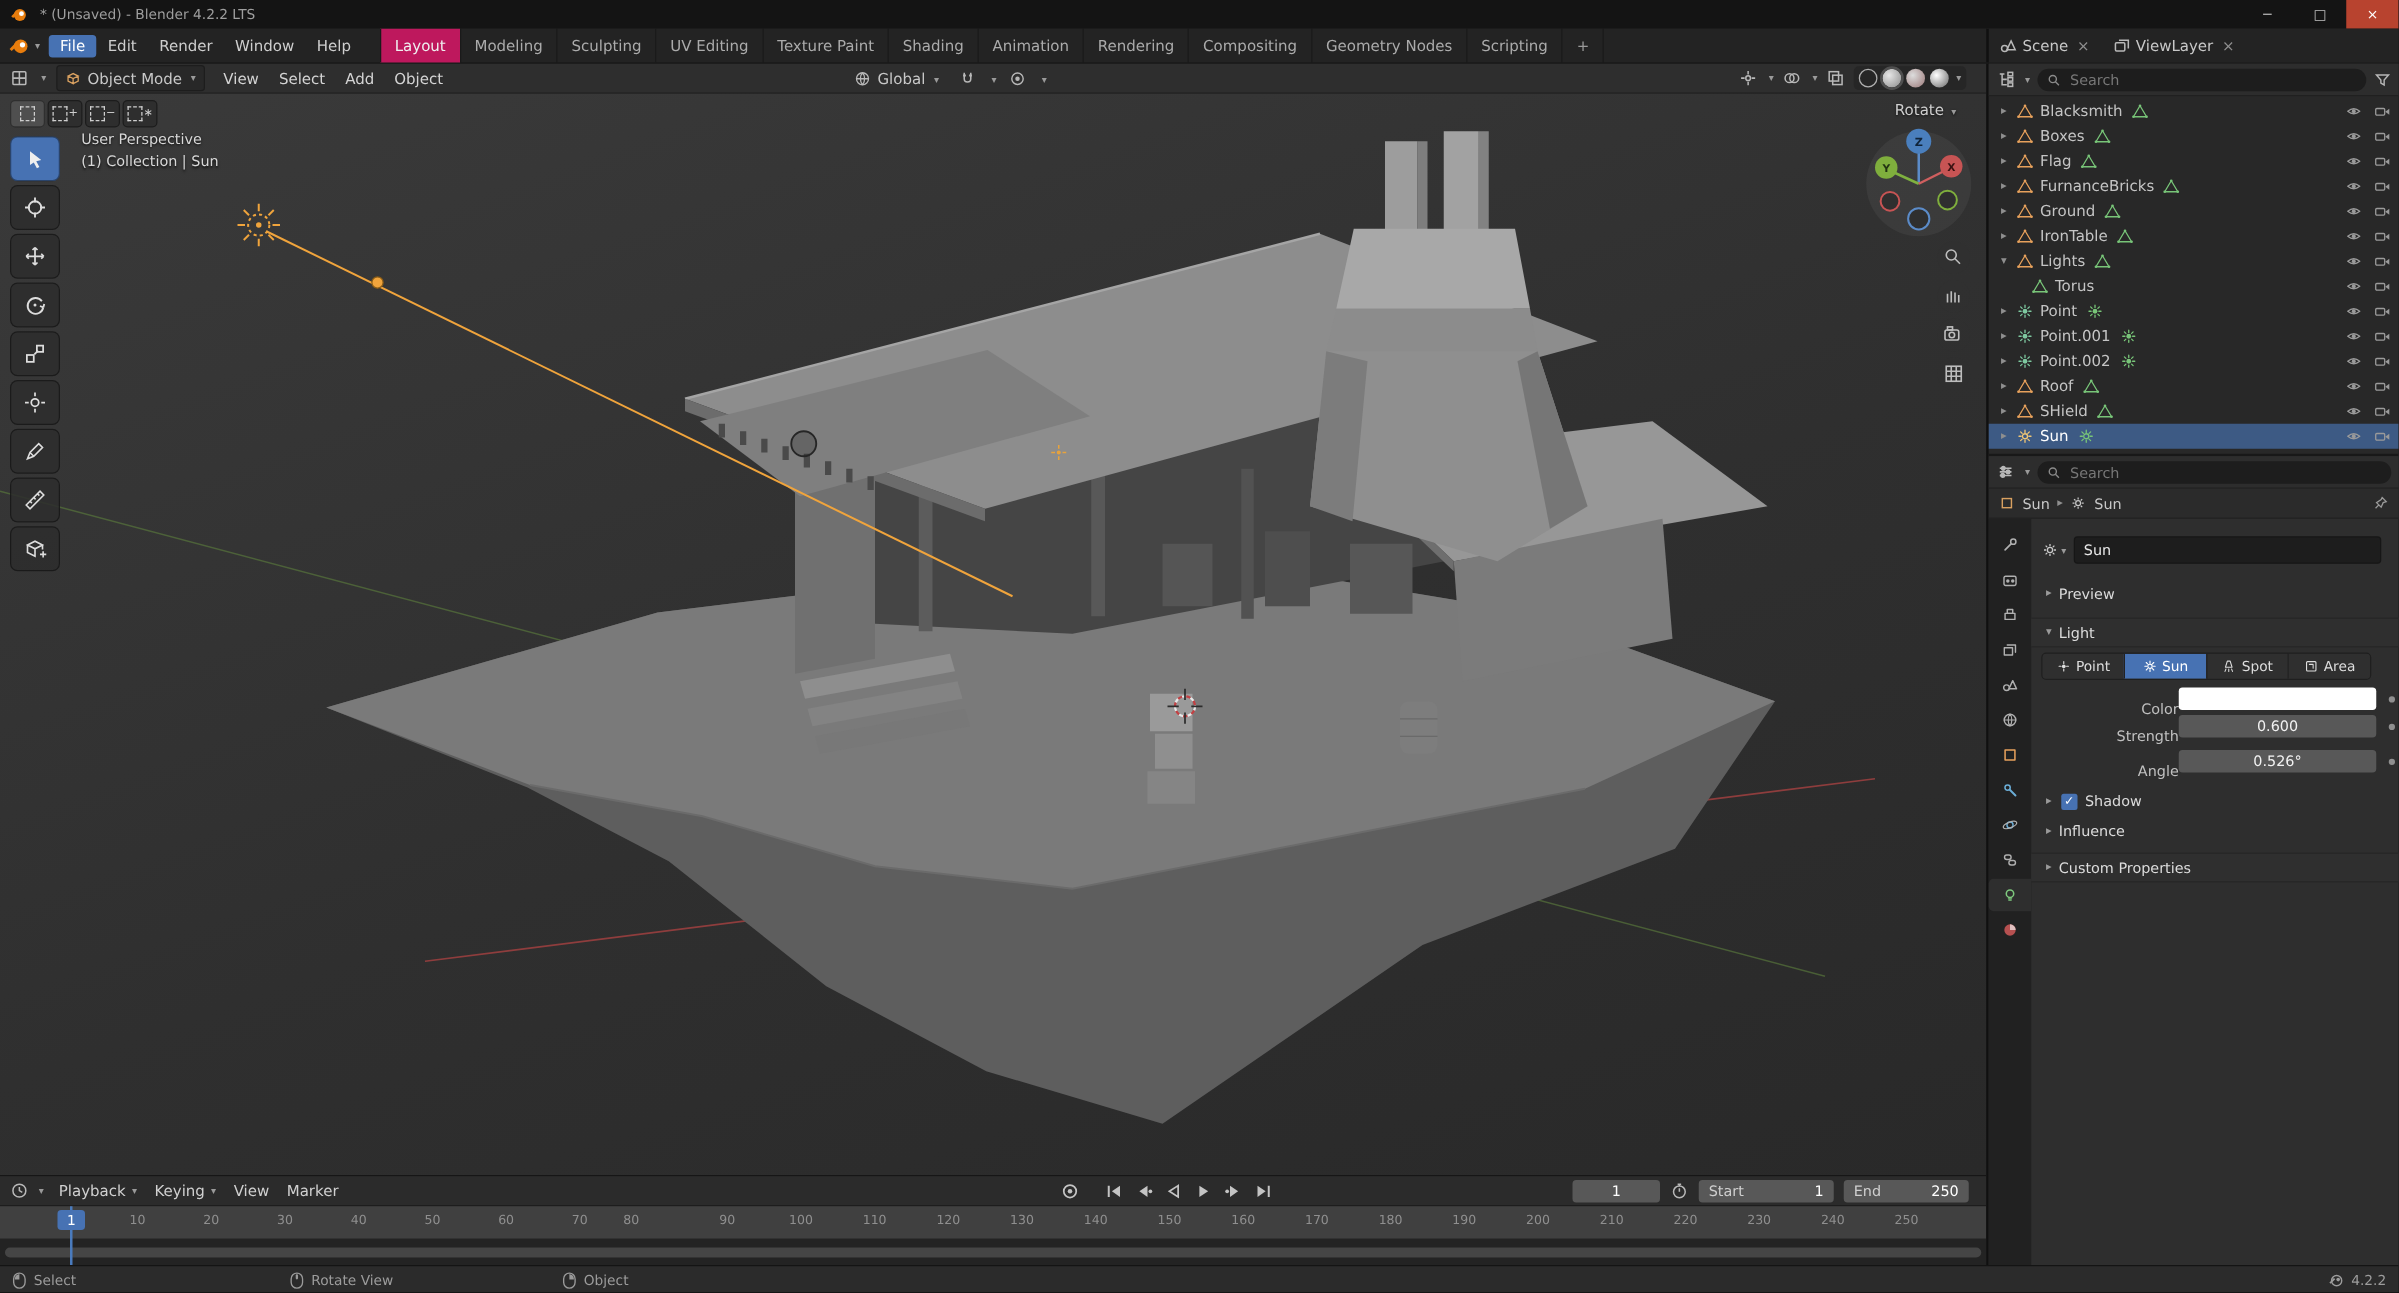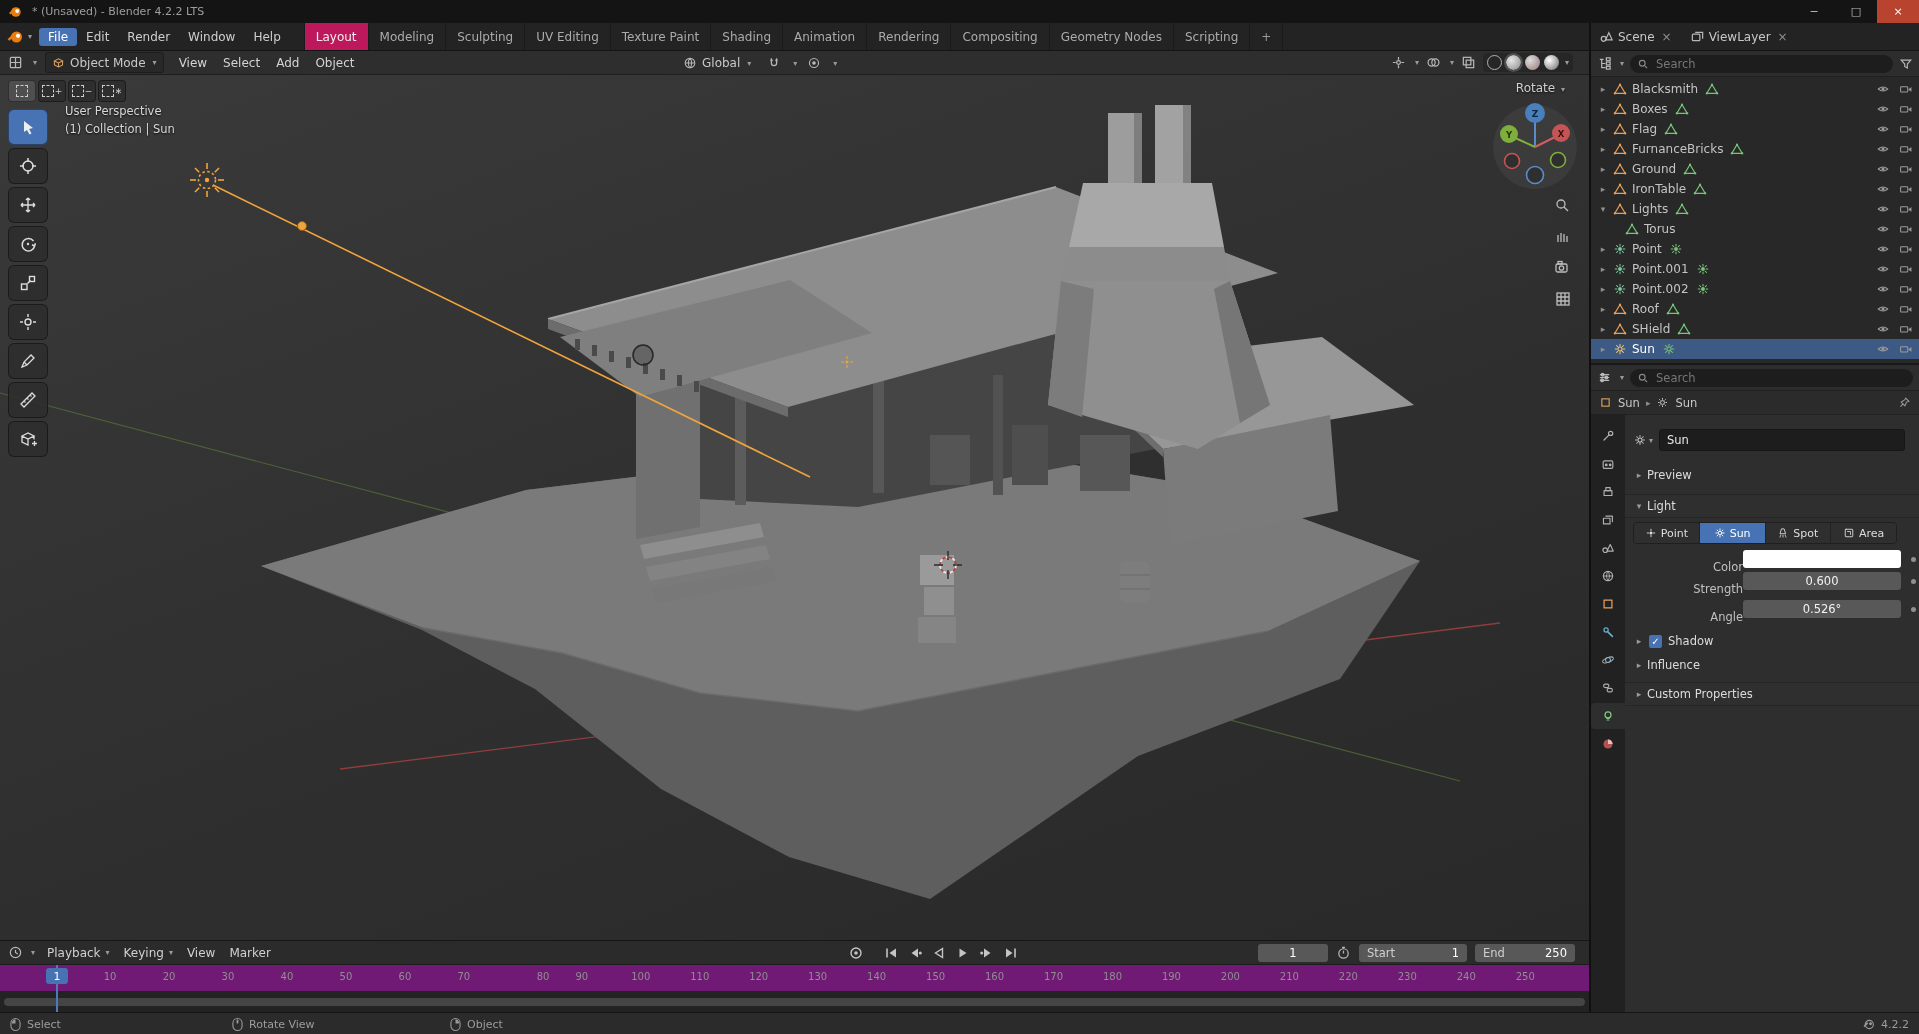--- a/index.html
+++ b/index.html
@@ -65,21 +65,21 @@
   .tl-header{height:24px;background:#2b2b2b;display:flex;align-items:center;position:relative;border-bottom:1px solid #1d1d1d;box-sizing:border-box;}
   .tl-left{display:flex;gap:6px;align-items:center;padding-left:8px;}
   .tlmenu{padding:1px 6px;color:#d0d0d0;display:flex;align-items:center;gap:3px;}
   .tl-center{position:absolute;left:845px;top:0;height:24px;display:flex;align-items:center;gap:3px;}
   .tbtn{width:22px;height:18px;display:flex;align-items:center;justify-content:center;border-radius:3px;}
   .tl-right{margin-left:auto;display:flex;align-items:center;gap:8px;padding-right:14px;}
   .numfield{background:#585858;border-radius:3px;height:18px;display:flex;align-items:center;color:#fff;font-size:11.5px;}
   .framefield{width:70px;justify-content:center;}
   .rangefield{padding:0 8px;justify-content:space-between;}
   .rangefield .lab{color:#cfcfcf;margin-right:10px;}
-  .ruler{position:relative;height:26px;background:#701a75;}
+  .ruler{position:relative;height:26px;background:#404040;}
   .rtick{position:absolute;top:6px;transform:translateX(-50%);font-size:10px;color:#8f8f8f;}
   .playhead{position:absolute;left:56px;top:24px;bottom:0;width:2px;background:#4a7bbd;}
   .chip{position:absolute;left:46px;top:27px;width:22px;height:16px;background:#4772b3;color:#fff;border-radius:3px;
         display:flex;align-items:center;justify-content:center;font-size:11px;z-index:2;}
   .tl-scroll{position:relative;height:22px;background:#232323;}
   .tl-scroll .bar{position:absolute;left:4px;right:4px;top:7px;height:8px;border-radius:4px;background:#454545;}
   
   .right-panel{position:absolute;left:1589px;top:51px;width:330px;height:961px;background:#262626;
                border-left:2px solid #101010;box-sizing:border-box;}
   .outliner{position:absolute;left:0;top:0;right:0;height:312px;background:#282828;}
@@ -580,21 +580,21 @@
       </div>
     </div>
     <div class="ruler" id="ruler">
         <span class="rtick" style="left: 110.069px;">10</span>
         <span class="rtick" style="left: 169.034px;">20</span>
         <span class="rtick" style="left: 227.998px;">30</span>
         <span class="rtick" style="left: 286.963px;">40</span>
         <span class="rtick" style="left: 345.928px;">50</span>
         <span class="rtick" style="left: 404.893px;">60</span>
         <span class="rtick" style="left: 463.858px;">70</span>
-        <span class="rtick" style="left: 543px; text-align: right;">80</span>
+        <span class="rtick" style="left: 505px; text-align: right;">80</span>
         <span class="rtick" style="left: 581.788px;">90</span>
         <span class="rtick" style="left: 640.753px;">100</span>
         <span class="rtick" style="left: 699.718px;">110</span>
         <span class="rtick" style="left: 758.683px;">120</span>
         <span class="rtick" style="left: 817.648px;">130</span>
         <span class="rtick" style="left: 876.613px;">140</span>
         <span class="rtick" style="left: 935.578px;">150</span>
         <span class="rtick" style="left: 994.543px;">160</span>
         <span class="rtick" style="left: 1053.51px;">170</span>
         <span class="rtick" style="left: 1112.47px;">180</span>

